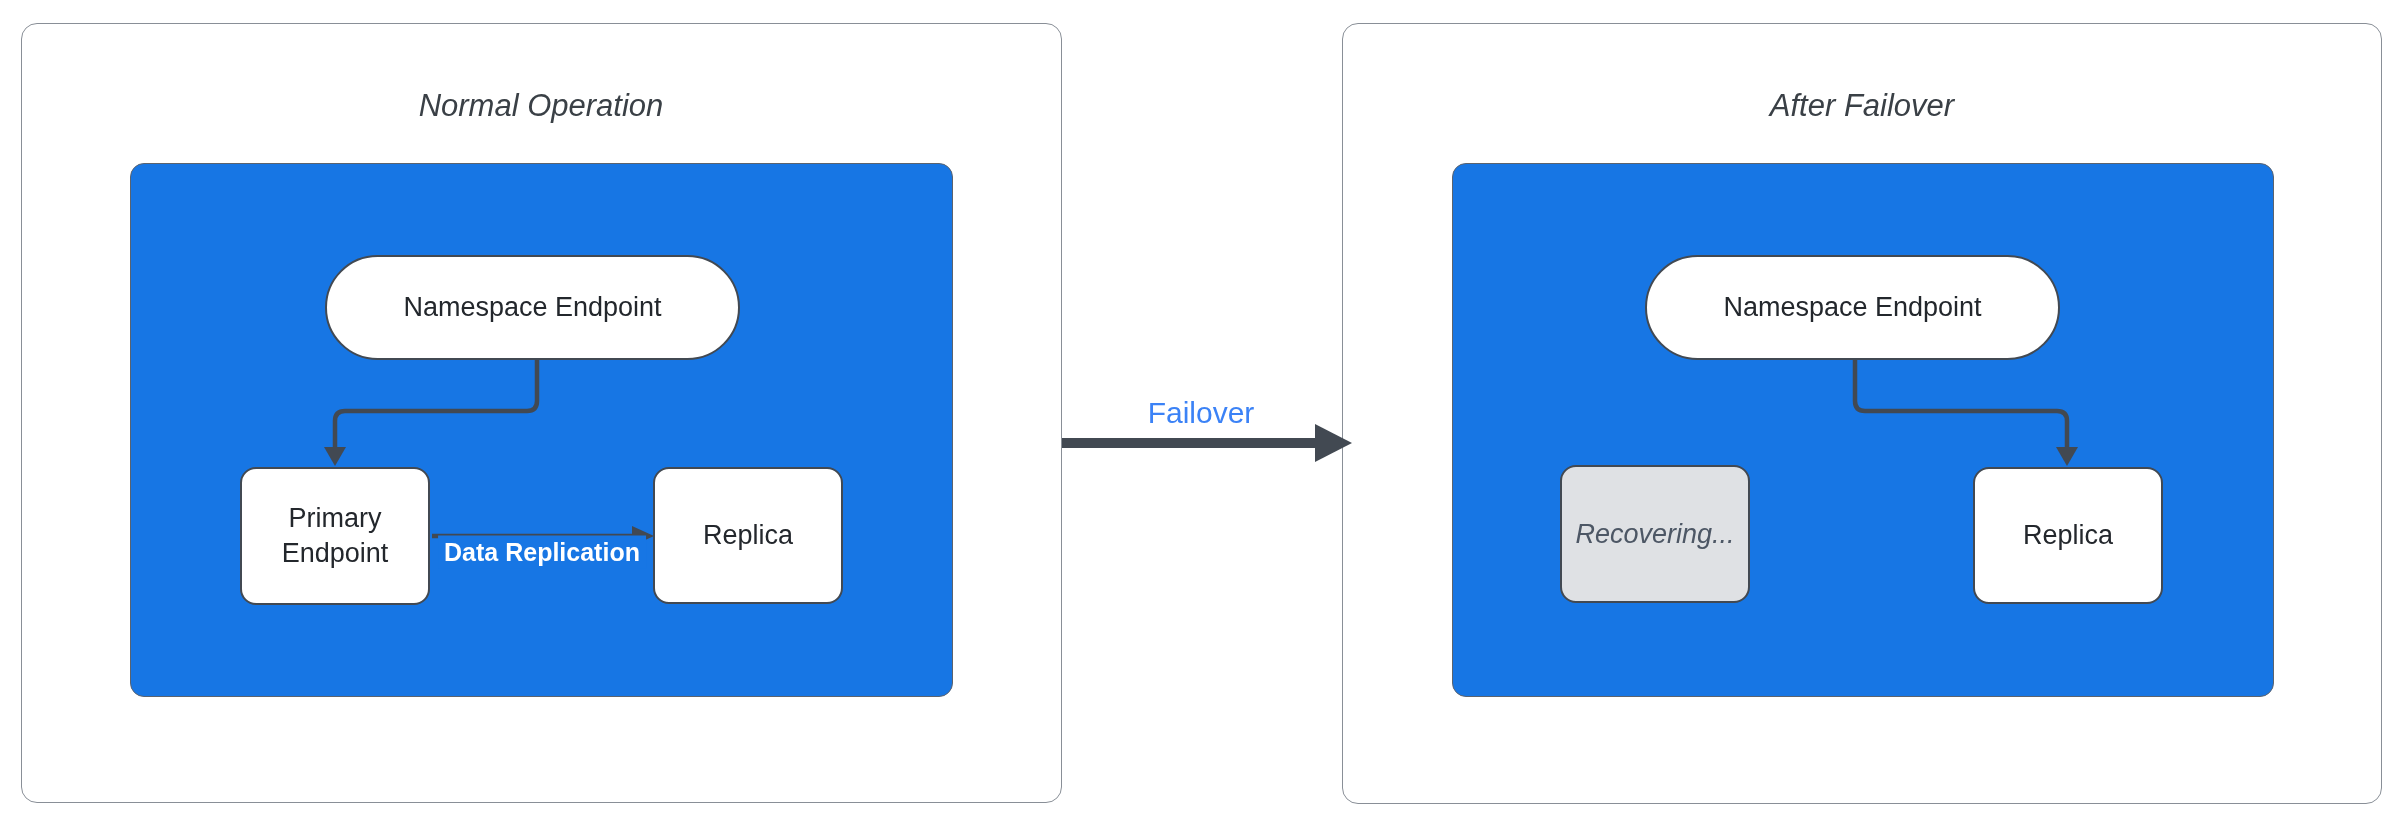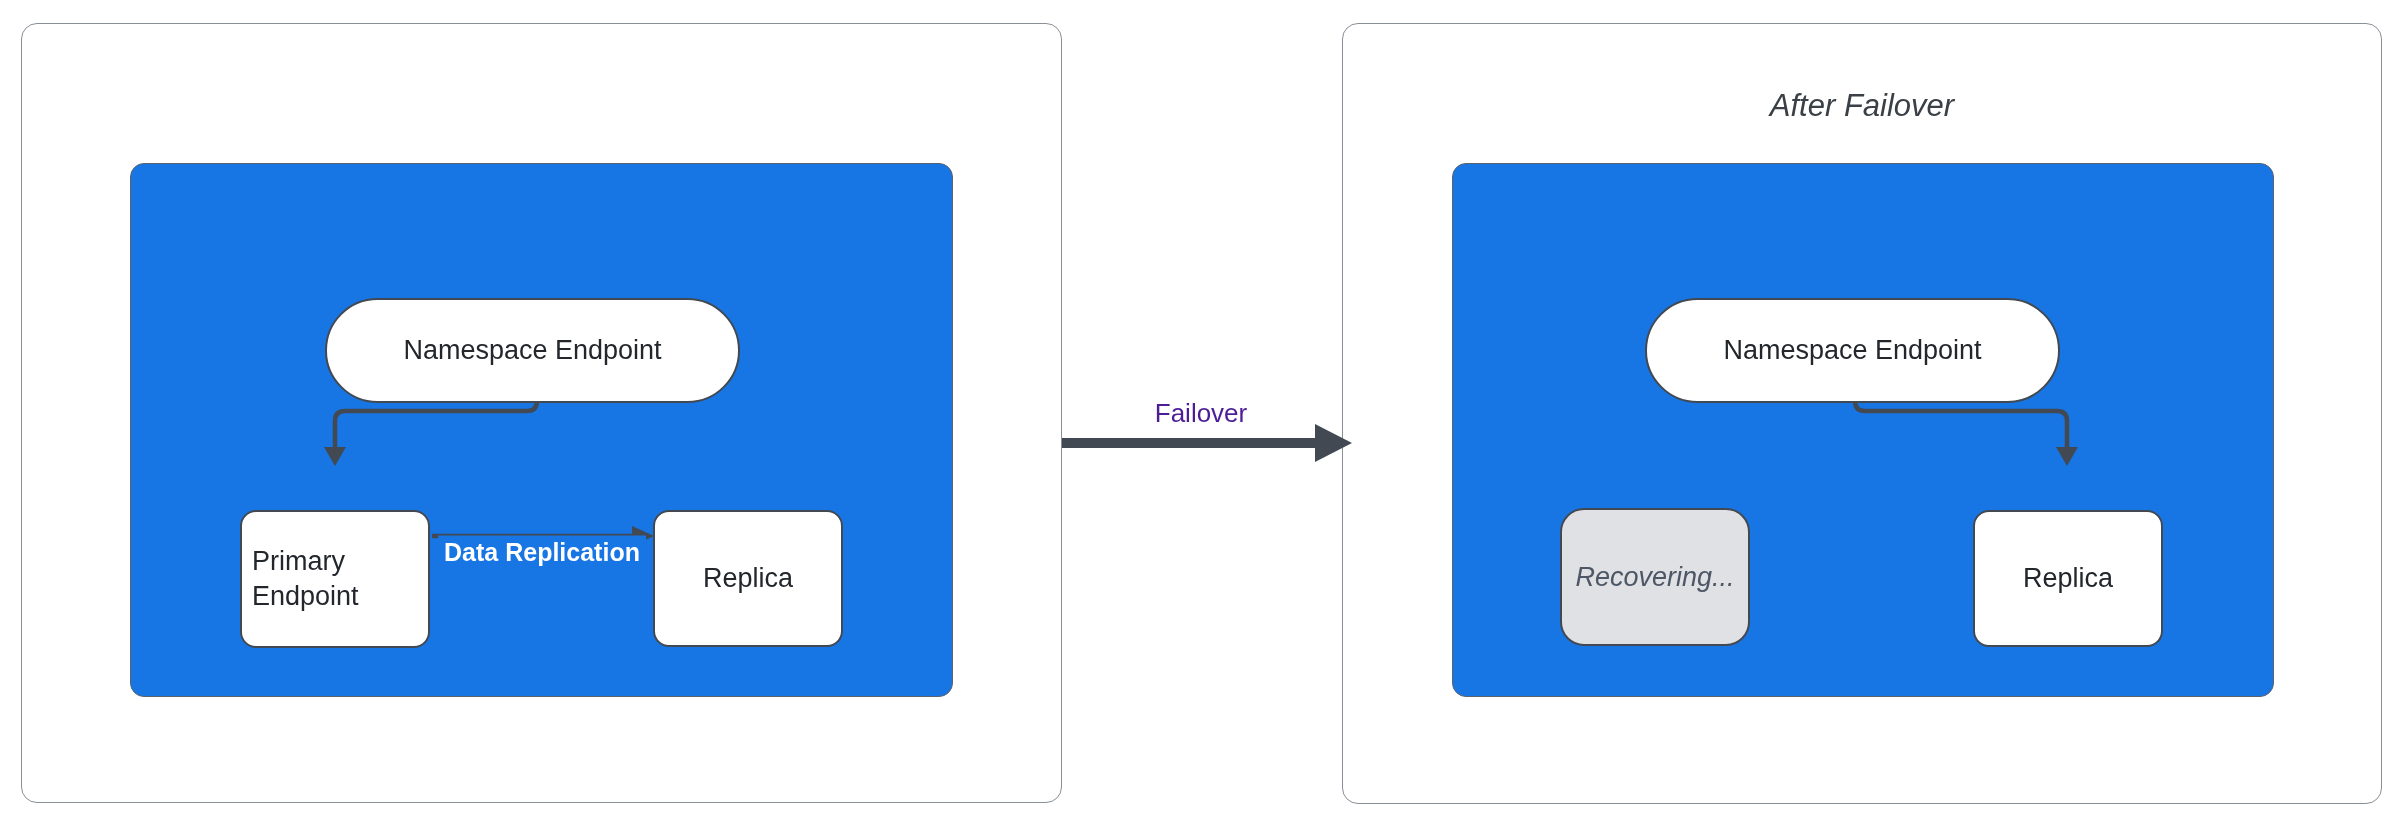--- a/index.html
+++ b/index.html
@@ -36,37 +36,35 @@
     background: var(--container-fill, #1776e4);
     border: 1px solid #5b636e;
     border-radius: 14px;
     box-sizing: border-box;
   }
   .node {
     position: absolute;
     display: flex;
     align-items: center;
     justify-content: center;
-    text-align: left;
+    text-align: center;
     box-sizing: border-box;
     background: var(--node-fill, #ffffff);
     border: 2.5px solid var(--node-border, #424952);
     color: #23272c;
     font-size: 27px;
     line-height: 1.28;
     padding: 4px 10px;
-    margin-top: 43px;
   }
   .pill { border-radius: 53px; }
   .rect { border-radius: 16px; }
   .node.recovering {
     background: var(--recovering-fill, #dfe1e4);
     color: var(--recovering-text, #4d5765);
     font-style: italic;
-    border-radius: 24px;
   }
   svg.edges {
     position: absolute;
     left: 0; top: 0;
     width: 2407px;
     height: 828px;
     pointer-events: none;
   }
   .edge-path {
     stroke: var(--edge-stroke, #424952);
@@ -82,31 +80,32 @@
     white-space: nowrap;
   }
   .label-datarep {
     color: var(--replication-label-text, #ffffff);
     background: var(--container-fill, #1776e4);
     font-weight: 700;
     font-size: 25px;
     padding: 2px 6px;
   }
   .label-failover {
-    color: #4c1d95;
-    font-size: 26px;
+    color: #3b82f6;
+    font-size: 30px;
     text-align: center;
   }
 </style>
 </head>
 <body>
 
 <div id="canvas">
 
   <div class="panel" style="left:21px; top:23px; width:1041px; height:780px;"></div>
+  <div class="panel-title" style="left:541px; top:88px;">Normal Operation</div>
   <div class="blue-box" style="left:130px; top:163px; width:823px; height:534px;"></div>
 
   <div class="panel" style="left:1342px; top:23px; width:1040px; height:781px;"></div>
   <div class="panel-title" style="left:1862px; top:88px;">After Failover</div>
   <div class="blue-box" style="left:1452px; top:163px; width:822px; height:534px;"></div>
 
   <svg class="edges" viewBox="0 0 2407 828">
 
     <g>
       <path class="edge-path" stroke-width="4.5" d="M537,358 L537,401 Q537,411 527,411 L345,411 Q335,411 335,421 L335,449"></path>

